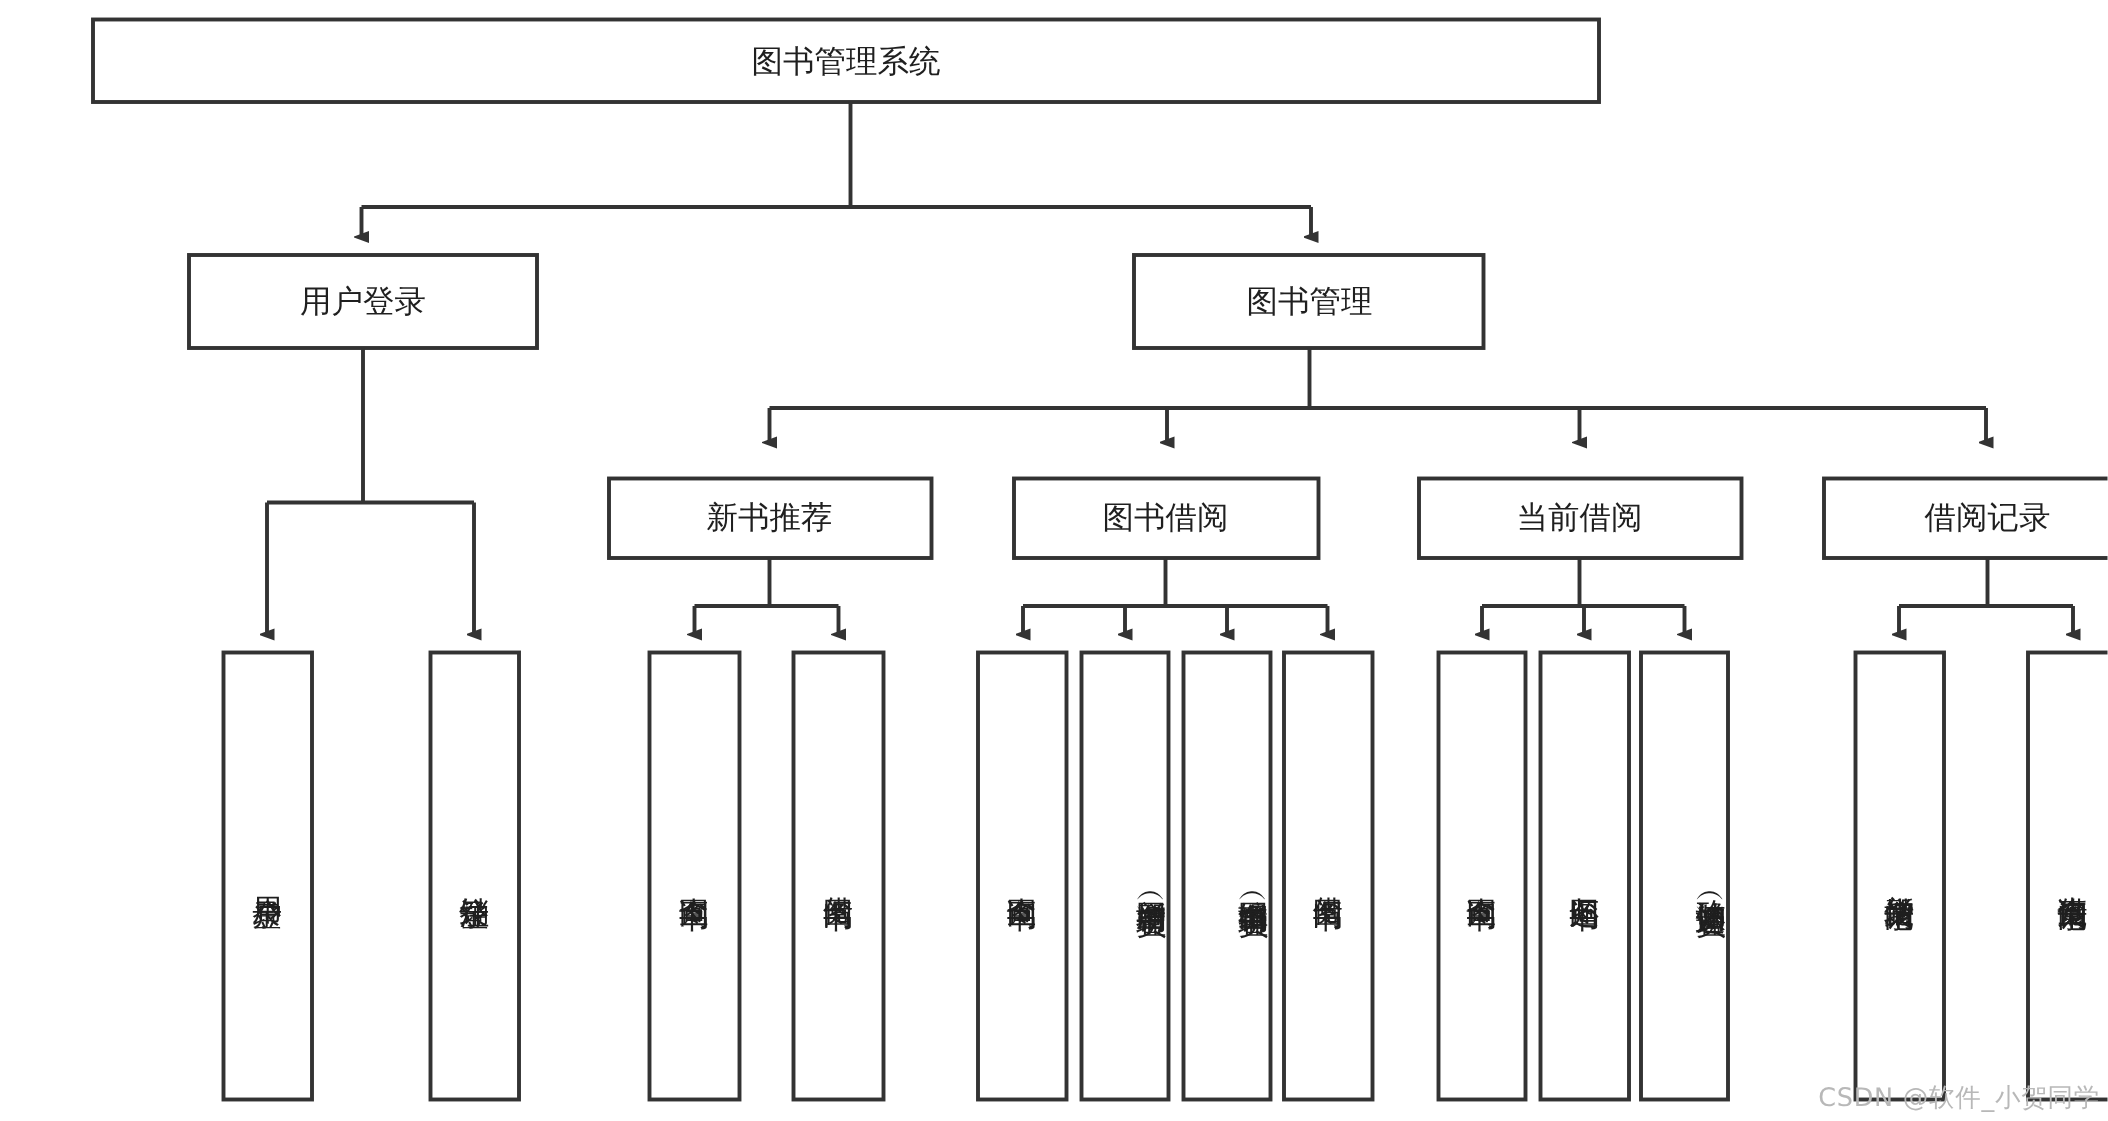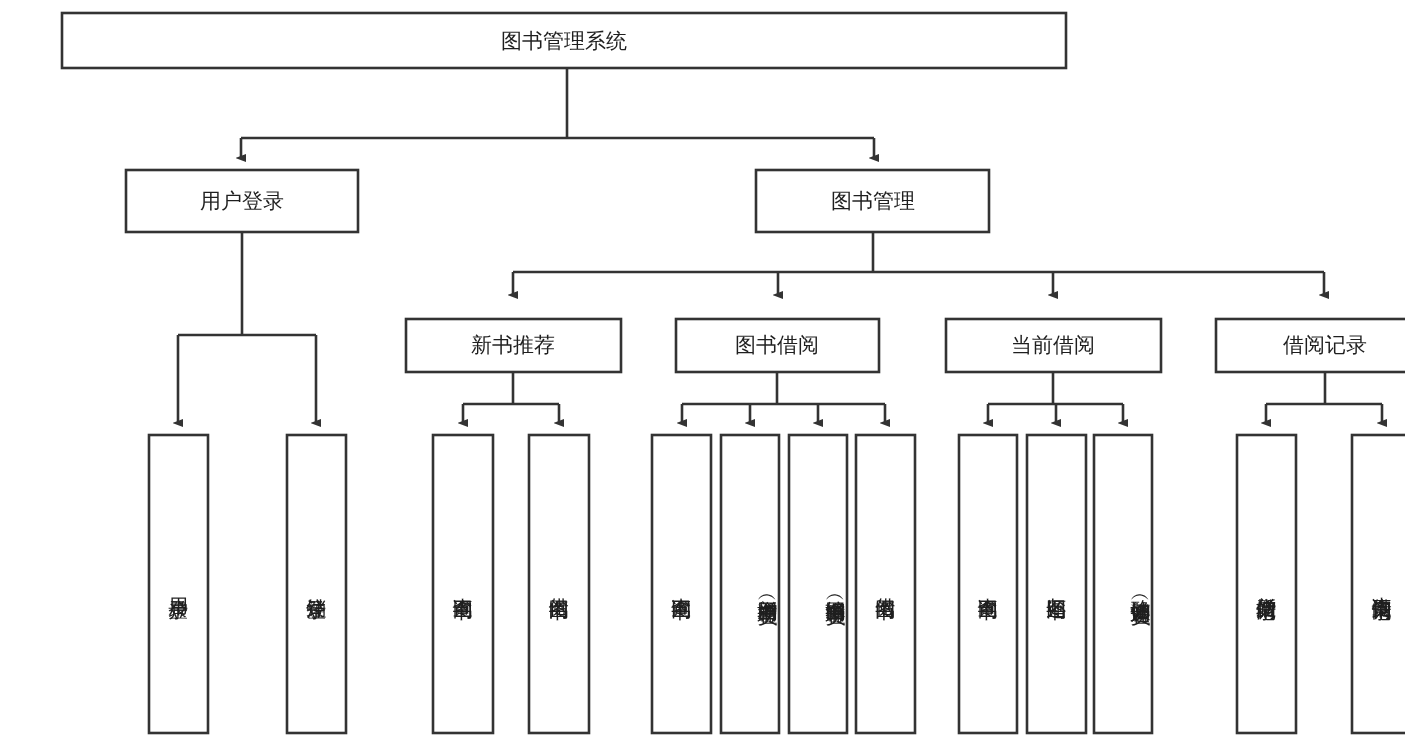--- a/index.html
+++ b/index.html
@@ -203,13 +203,14 @@
   <div class="leaf-label" style="left:745px; top:443px; width:58px; height:290px; display:flex; align-items:flex-start; justify-content:center;">编辑图书（管理员）</div>
   <div class="leaf-label" style="left:812px; top:435px; width:59px; height:298px; display:flex; align-items:center; justify-content:center;">借阅图书</div>
 
   <div class="leaf-label" style="left:915px; top:435px; width:58px; height:298px; display:flex; align-items:center; justify-content:center;">查询图书</div>
   <div class="leaf-label" style="left:983px; top:435px; width:59px; height:298px; display:flex; align-items:center; justify-content:center;">归还图书</div>
   <div class="leaf-label" style="left:1050px; top:443px; width:58px; height:290px; display:flex; align-items:flex-start; justify-content:center;">确认归还（管理员）</div>
 
   <div class="leaf-label" style="left:1193px; top:435px; width:59px; height:298px; display:flex; align-items:center; justify-content:center;">新增借阅记录</div>
   <div class="leaf-label" style="left:1308px; top:435px; width:60px; height:298px; display:flex; align-items:center; justify-content:center;">查询借阅记录</div>
 
+  <div class="watermark">CSDN @软件_小贺同学</div>
 </div>
 
 </body></html>

